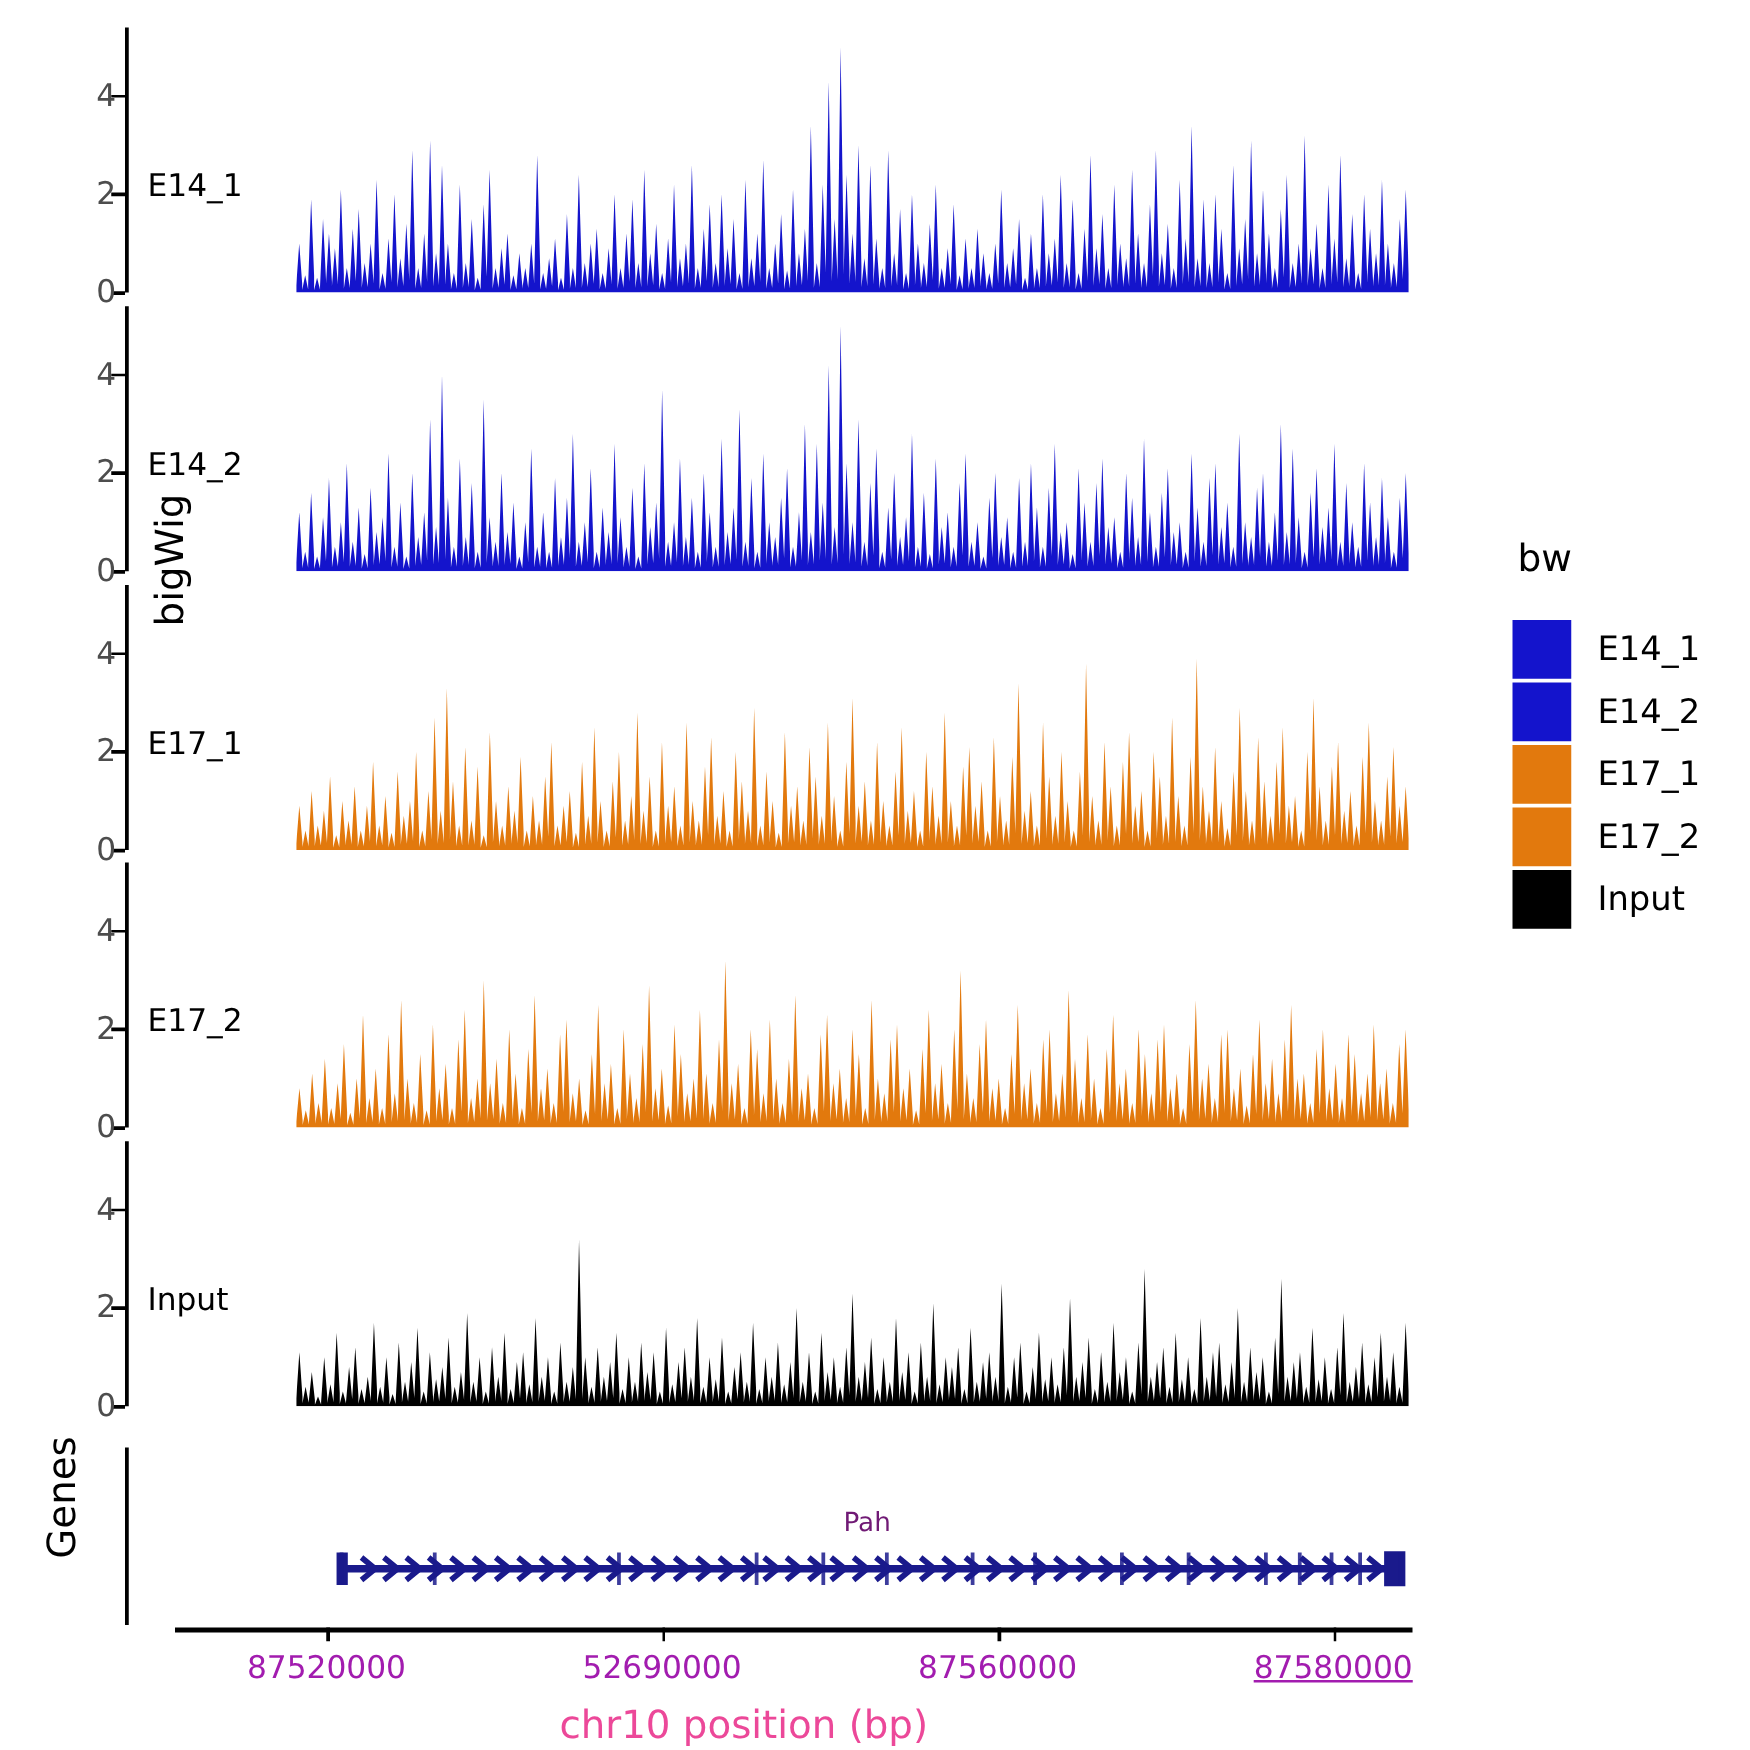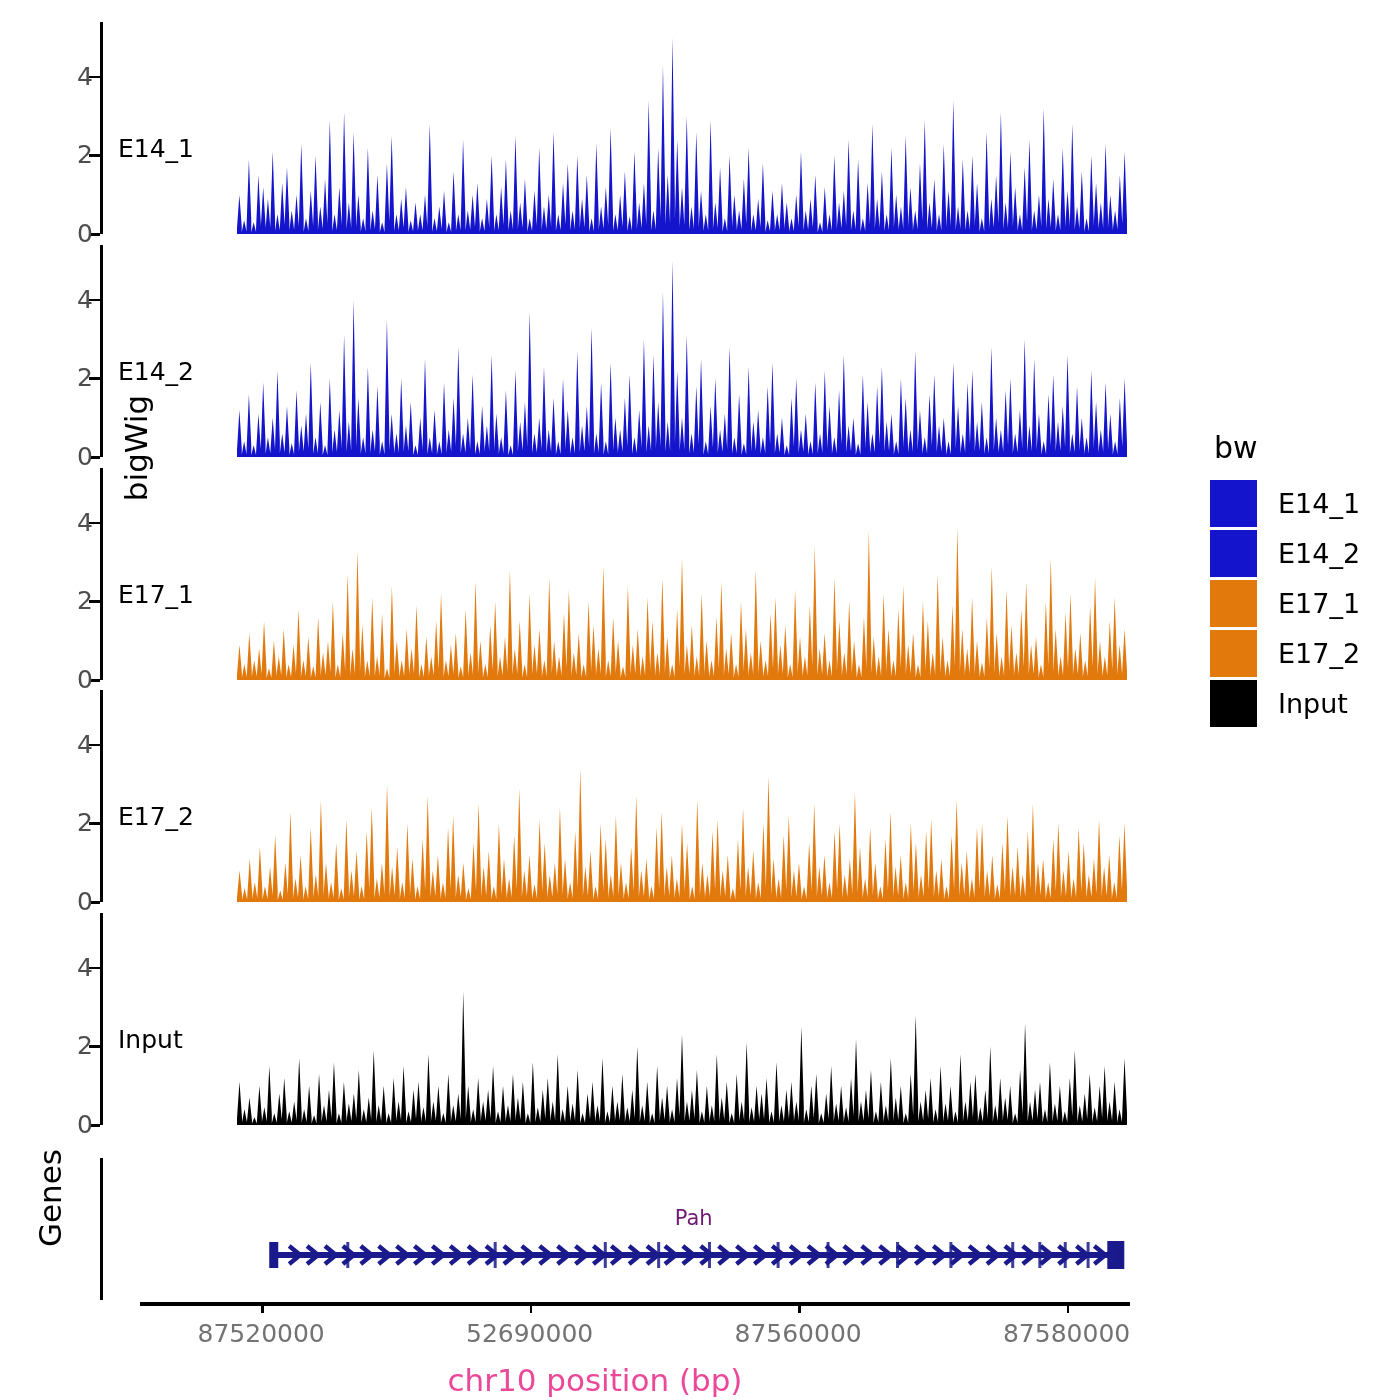--- a/index.html
+++ b/index.html
@@ -29,28 +29,28 @@
   .track svg{display:block;width:100%;height:100%;}
 
   
   .gene-axis{position:absolute;left:100px;top:1158px;width:3px;height:142px;background:#000;}
   .gene-area{position:absolute;left:237px;top:1158px;width:890px;height:142px;}
   .gene-name{position:absolute;font-size:21px;color:#701a75;white-space:nowrap;}
 
   
   .xaxis-line{position:absolute;left:140px;top:1302px;width:990px;height:3.5px;background:#000;}
   .xtick{position:absolute;top:1302px;width:2.5px;height:11px;background:#000;}
-  .xticklab{position:absolute;top:1319px;font-size:25px;color:#737373;
+  .xticklab{position:absolute;top:1319px;font-size:25px;color:#a21caf;
             transform:translateX(-50%);white-space:nowrap;}
   .xlab{position:absolute;left:0;top:1362px;width:1190px;text-align:center;
         font-size:31px;color:#ec4899;}
 
   
   .legend{position:absolute;left:1210px;top:430px;}
-  .legend-title{font-size:30px;color:#000;margin:0 0 14px 4px;}
+  .legend-title{font-size:30px;color:#000;margin:0 0 30px 4px;}
   .legend-row{display:flex;align-items:center;height:48px;margin-bottom:2px;}
   .legend-key{width:47px;height:47px;flex:0 0 47px;}
   .legend-lab{margin-left:21px;font-size:27px;color:#000;white-space:nowrap;}
 </style>
 </head>
 <body>
 
 <div id="root">
 
   <div class="ylab">bigWig</div>
@@ -207,21 +207,21 @@
 
   <div class="xaxis-line"></div>
   <div id="xticks">
       <div class="xtick" style="left: 261.163px;"></div>
       <div class="xticklab" style="left: 261.163px;">87520000</div>
       <div class="xtick" style="left: 529.64px;"></div>
       <div class="xticklab" style="left: 529.64px;">52690000</div>
       <div class="xtick" style="left: 798.116px;"></div>
       <div class="xticklab" style="left: 798.116px;">87560000</div>
       <div class="xtick" style="left: 1066.59px;"></div>
-      <div class="xticklab" style="left: 1066.59px;">87580000</div>
+      <div class="xticklab" style="left: 1066.59px; text-decoration: underline;">87580000</div>
     </div>
   <div class="xlab">chr10 position (bp)</div>
 
   <div class="legend">
     <div class="legend-title">bw</div>
     <div id="legend-rows">
         <div class="legend-row">
           <div class="legend-key" style="background: rgb(20, 20, 204);"></div>
           <div class="legend-lab">E14_1</div>
         </div>

